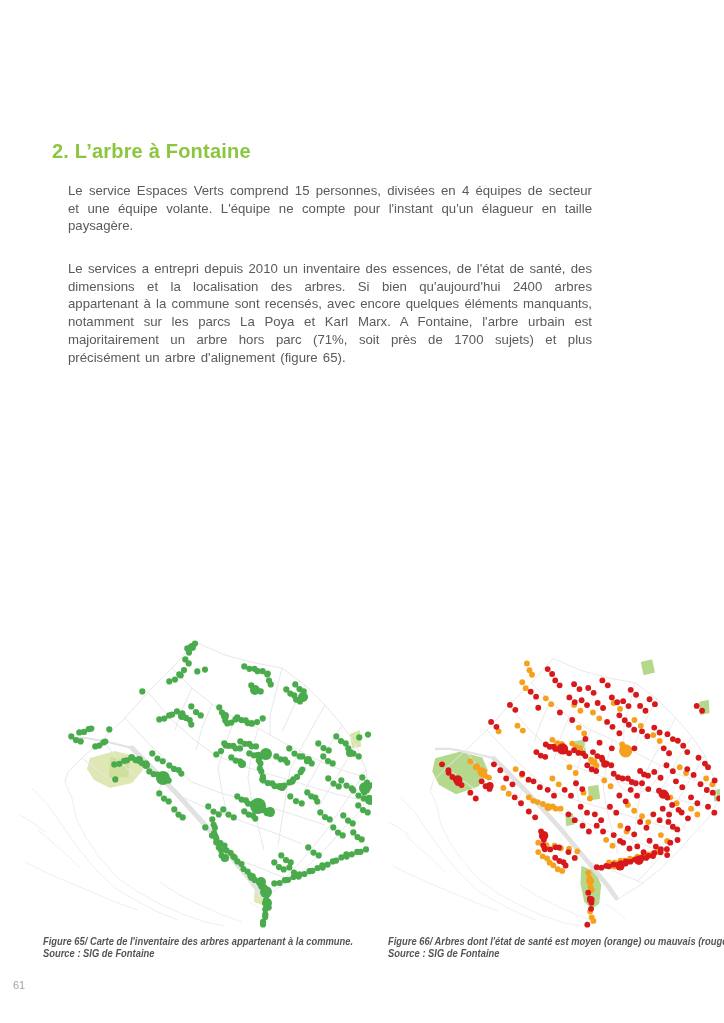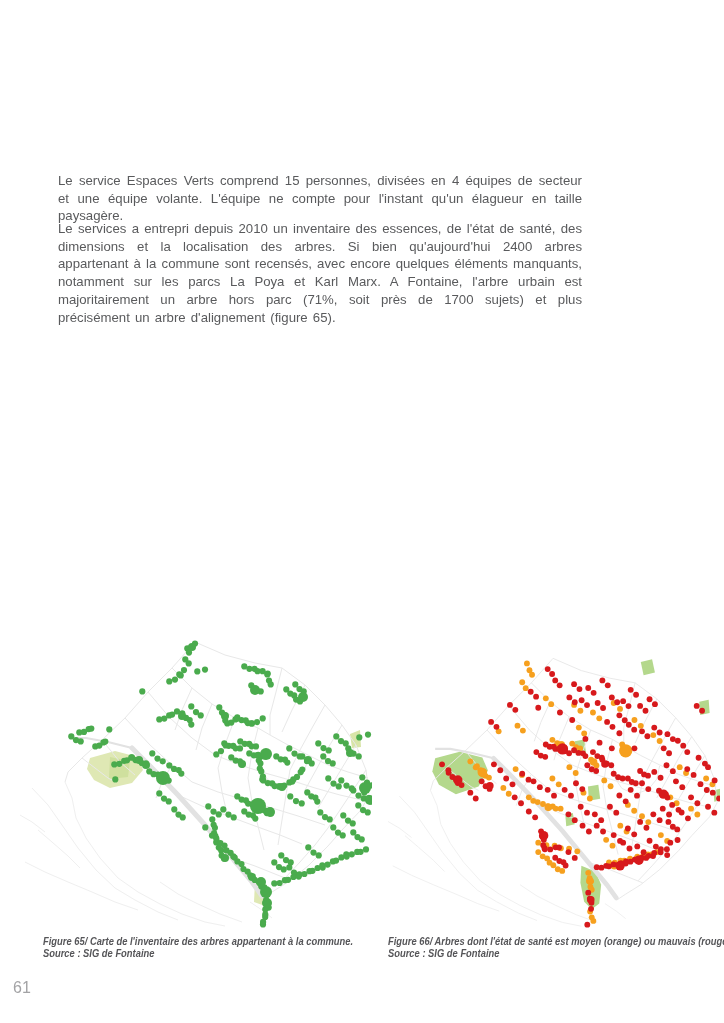--- a/index.html
+++ b/index.html
@@ -1,36 +1,37 @@
 <!DOCTYPE html>
 <html style="--heading-color: #8cc63e;"><head>
 <meta charset="utf-8">
 <style>
   html,body{margin:0;padding:0;background:#ffffff;}
   .page{position:relative;width:724px;height:1023px;background:#ffffff;overflow:hidden;
         font-family:"Liberation Sans",sans-serif;}
   .heading{position:absolute;left:52px;top:140px;margin:0;font-size:20px;font-weight:600;
            letter-spacing:.2px;color:var(--heading-color,#8cc63e);}
-  p.body-par{position:absolute;left:52px;width:524px;margin:6px;font-size:13.2px;line-height:17.7px;
+  p.body-par{position:absolute;left:52px;width:524px;margin:16px;font-size:13.2px;line-height:17.7px;
            color:#595a5c;text-align:justify;word-spacing:1.5px;}
-  .p1{top:166px;} .p2{top:214px;} .p3{top:343px;}
+  .p1{top:166px;} .p2{top:244px;} .p3{top:343px;}
   .map-svg{position:absolute;display:block;}
   #map-left{left:20px;top:630px;}
   #map-right{left:388px;top:642px;}
   .caption{position:absolute;margin:0;font-size:10.2px;line-height:11.6px;font-style:italic;
            font-weight:bold;color:#555558;transform:scaleX(.92);transform-origin:left top;white-space:nowrap;}
   .cap-left{left:43px;top:936px;} .cap-right{left:388px;top:936px;}
   .caption .src{display:block;font-weight:bold;}
-  .page-number{position:absolute;left:13px;top:979px;font-size:16px;color:#a3a3a5;}
+  .page-number{position:absolute;left:13px;top:979px;font-size:11px;color:#a3a3a5;}
 </style>
 </head>
 <body>
 
 <div class="page">
 
+  <h2 class="heading">2. L’arbre à Fontaine</h2>
 
   <p class="body-par p1">Le service Espaces Verts comprend 15 personnes, divisées en 4 équipes de secteur et une équipe volante. L'équipe ne compte pour l'instant qu'un élagueur en taille paysagère.</p>
   <p class="body-par p2">Le services a entrepri depuis 2010 un inventaire des essences, de l'état de santé, des dimensions et la localisation des arbres. Si bien qu'aujourd'hui 2400 arbres appartenant à la commune sont recensés, avec encore quelques éléments manquants, notamment sur les parcs La Poya et Karl Marx. A Fontaine, l'arbre urbain est majoritairement un arbre hors parc (71%, soit près de 1700 sujets) et plus précisément un arbre d'alignement (figure 65).</p>
 
   <svg id="map-left" class="map-svg" width="352" height="300" viewBox="0 0 352 300" xmlns="http://www.w3.org/2000/svg">
       <polygon points="70,128 95,121 118,127 123,140 112,153 90,158 74,150 67,139" fill="#dfe8b4"></polygon>
       <polygon points="90,127 110,131 108,147 89,149" fill="#cfe09e"></polygon>
       <polygon points="235,252 247,255 245,276 234,272" fill="#dfe8b4"></polygon>
       <polygon points="330,104 340,100 341,117 332,118" fill="#d8e5a8"></polygon>
       <polyline points="45,152 52,168 56,188 66,208 80,228 98,248 118,262 140,274 162,284 185,292 205,296" fill="none" stroke="#efefef" stroke-width="1"></polyline>

